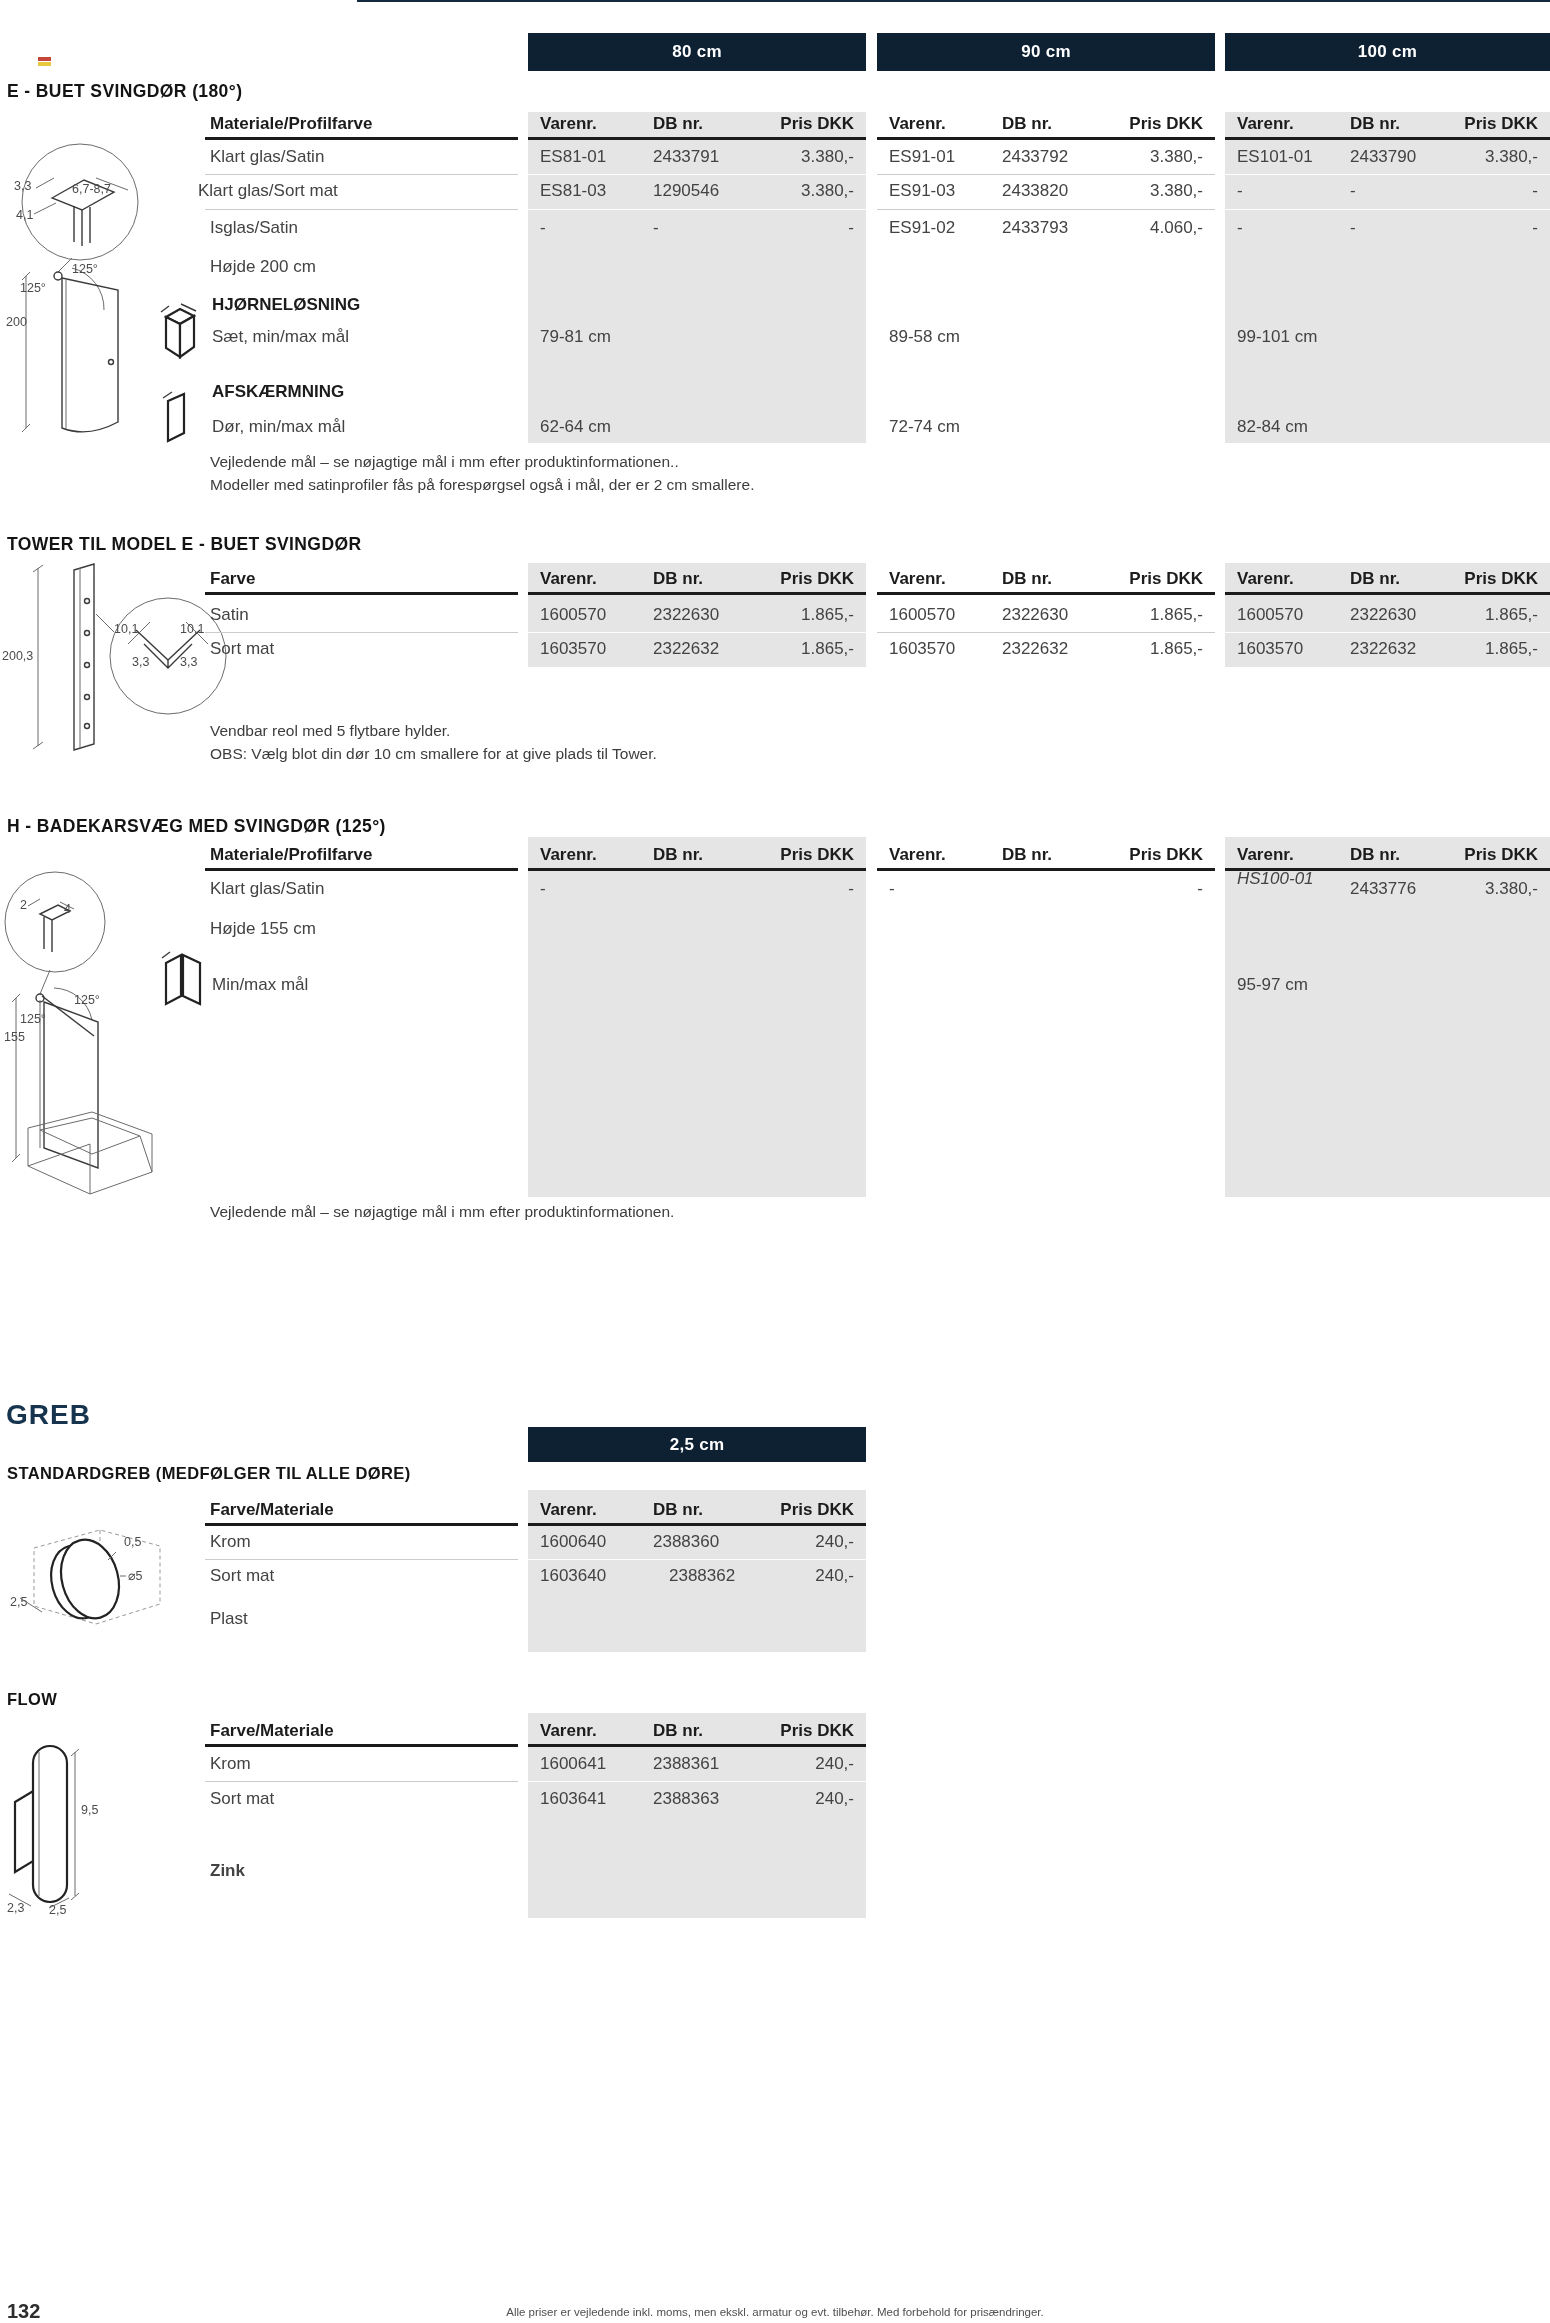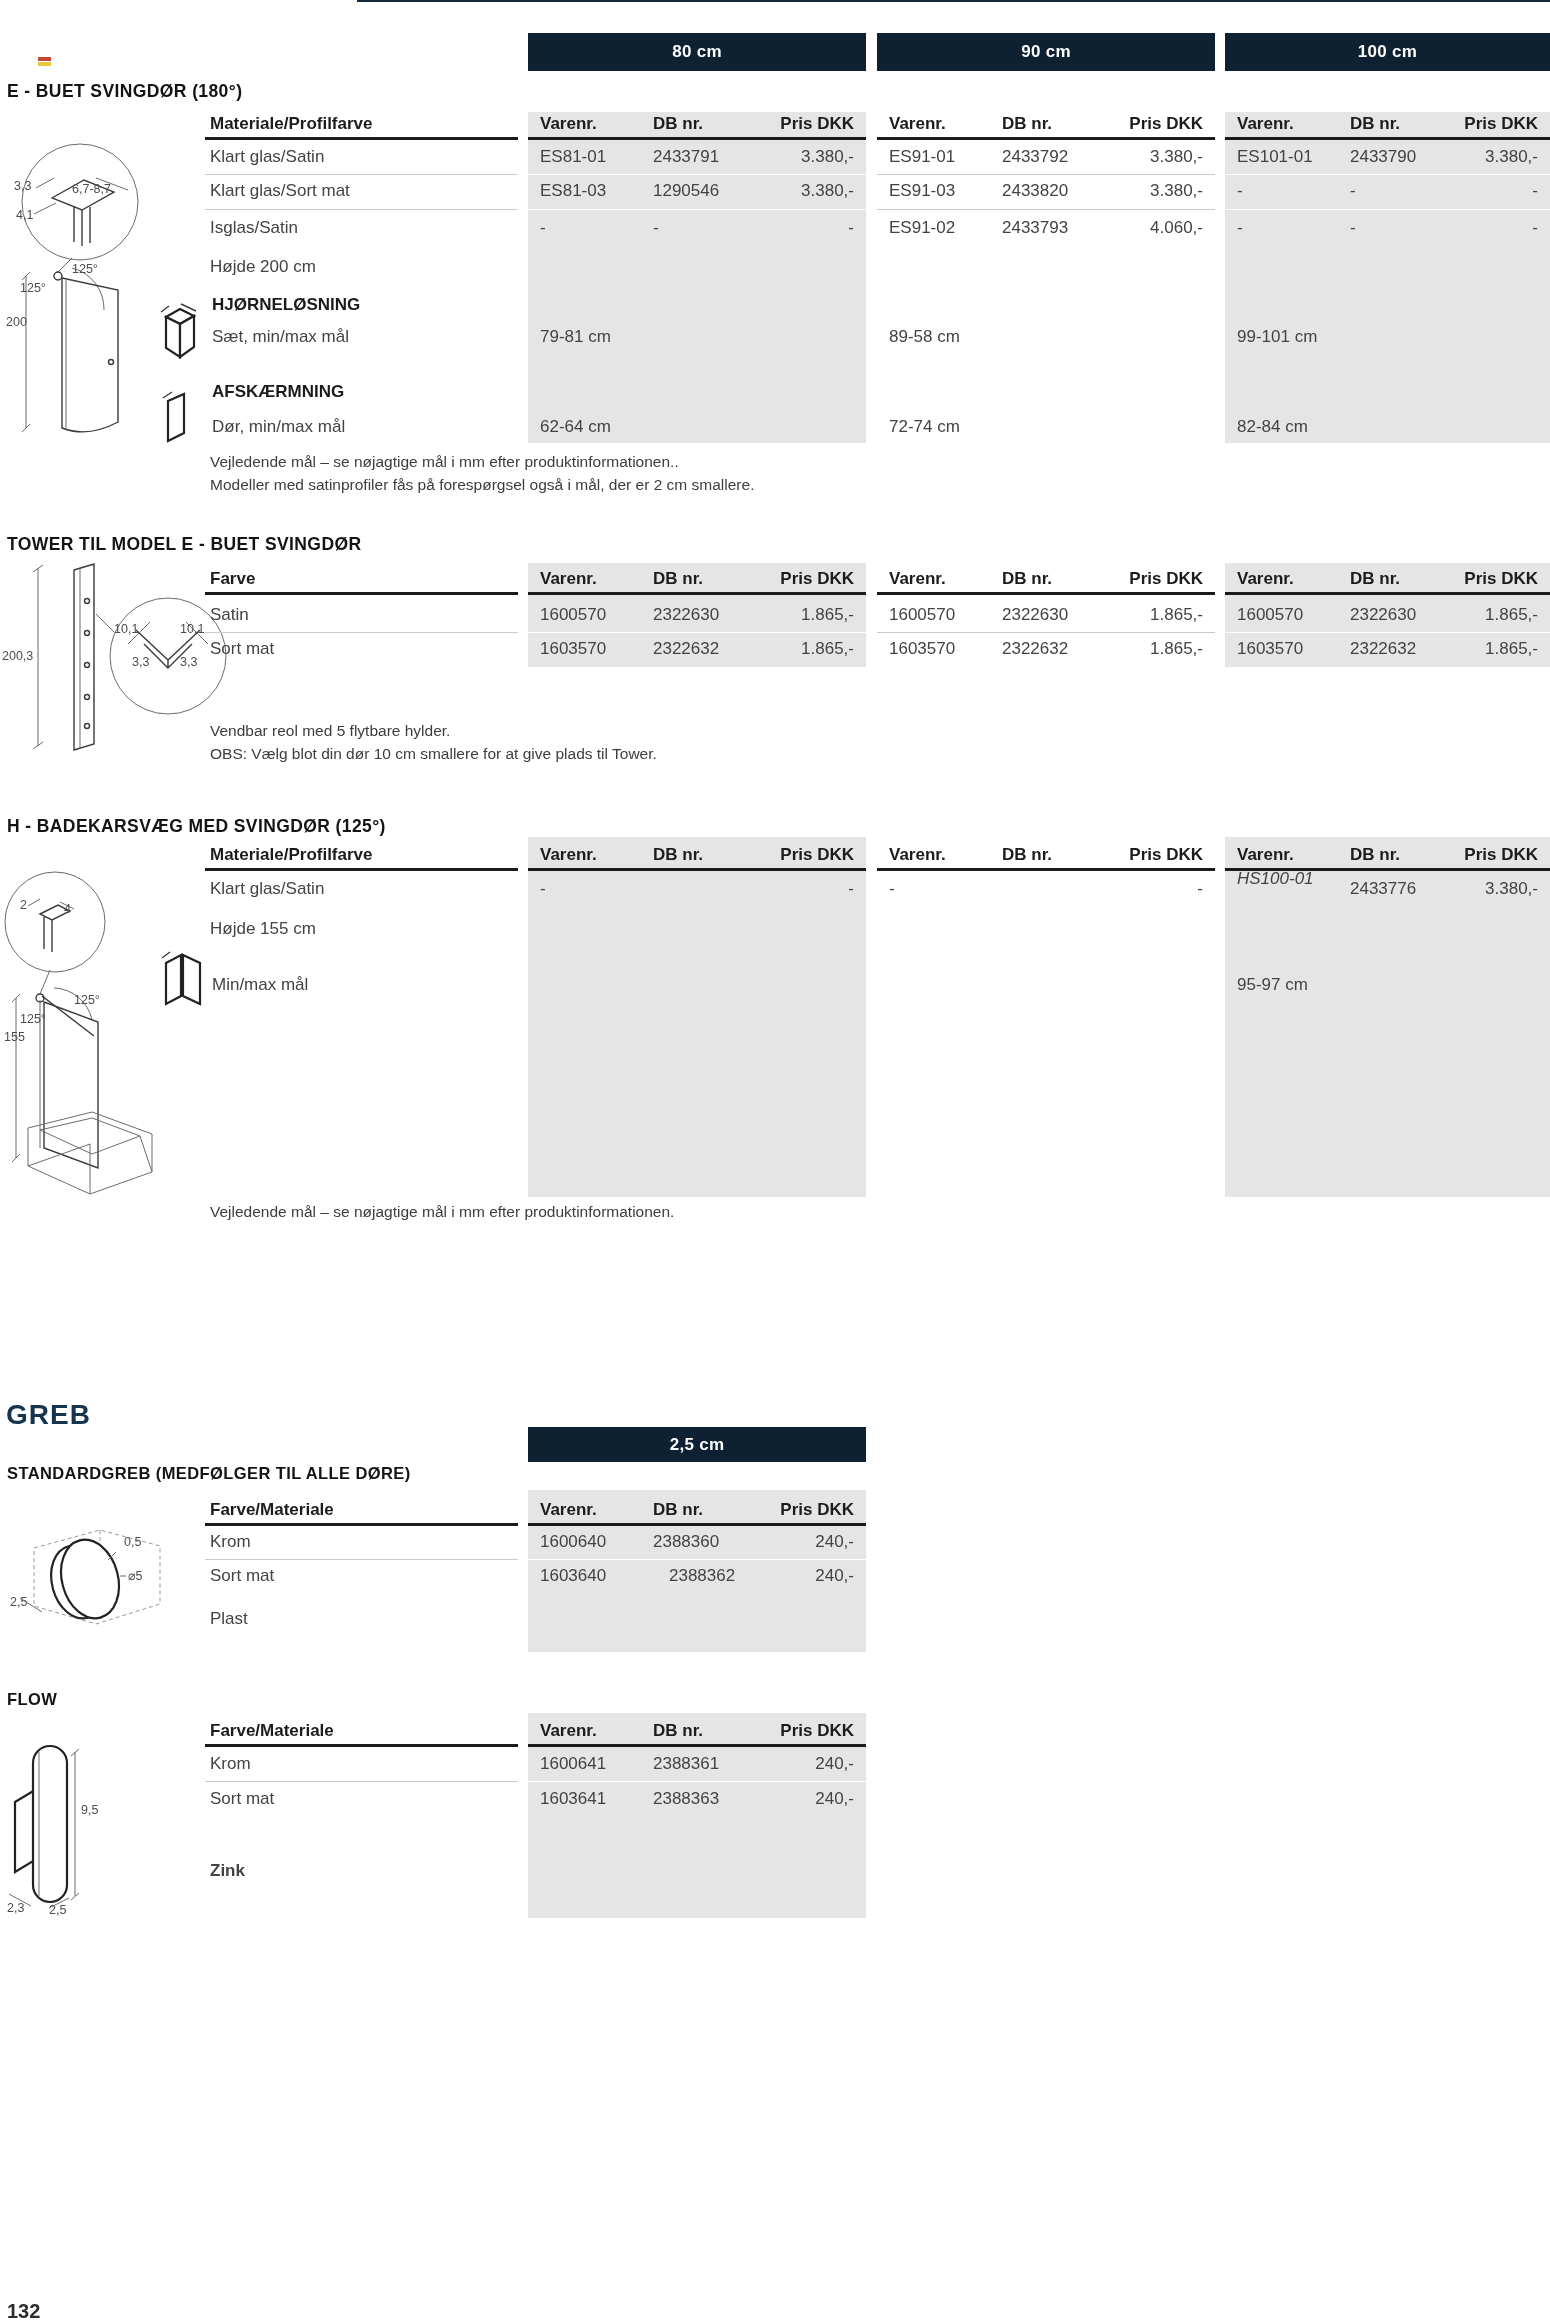--- a/index.html
+++ b/index.html
@@ -71,20 +71,21 @@
   <div class="sub-title" style="left:7px;top:1464px">STANDARDGREB (MEDFØLGER TIL ALLE DØRE)</div>
   <div class="sub-title" style="left:7px;top:1690px">FLOW</div>
 
   <div class="note" style="left:210px;top:452px">Vejledende mål – se nøjagtige mål i mm efter produktinformationen..</div>
   <div class="note" style="left:210px;top:475px">Modeller med satinprofiler fås på forespørgsel også i mål, der er 2 cm smallere.</div>
   <div class="note" style="left:210px;top:721px">Vendbar reol med 5 flytbare hylder.</div>
   <div class="note" style="left:210px;top:744px">OBS: Vælg blot din dør 10 cm smallere for at give plads til Tower.</div>
   <div class="note" style="left:210px;top:1202px">Vejledende mål – se nøjagtige mål i mm efter produktinformationen.</div>
 
   <div class="pageno">132</div>
+  <div class="footnote">Alle priser er vejledende inkl. moms, men ekskl. armatur og evt. tilbehør. Med forbehold for prisændringer.</div>
 
   <svg style="left:0;top:140px" width="200" height="310" viewBox="0 0 200 310">
     <circle class="ln" cx="80" cy="62" r="58"></circle>
     <path class="ln2" d="M52,58 L84,40 L114,52 L82,70 Z"></path>
     <path class="ln2" d="M82,70 L82,106 M74,66 L74,102 M90,67 L90,103"></path>
     <path class="ln" d="M36,48 L54,38 M96,38 L128,50 M34,74 L56,63"></path>
     <text x="14" y="50">3,3</text>
     <text x="72" y="53">6,7-8,7</text>
     <text x="16" y="79">4,1</text>
     <path class="ln" d="M72,118 L58,132"></path>
@@ -196,21 +197,21 @@
     <span class="cell" style="left: 210px; top: 146px;">Klart glas/Satin</span>
     <span class="cell" style="left: 540px; top: 146px;">ES81-01</span>
     <span class="cell" style="left: 653px; top: 146px;">2433791</span>
     <span class="cell" style="left: 528px; top: 146px; width: 326px; text-align: right;">3.380,-</span>
     <span class="cell" style="left: 889px; top: 146px;">ES91-01</span>
     <span class="cell" style="left: 1002px; top: 146px;">2433792</span>
     <span class="cell" style="left: 877px; top: 146px; width: 326px; text-align: right;">3.380,-</span>
     <span class="cell" style="left: 1237px; top: 146px;">ES101-01</span>
     <span class="cell" style="left: 1350px; top: 146px;">2433790</span>
     <span class="cell" style="left: 1225px; top: 146px; width: 313px; text-align: right;">3.380,-</span>
-    <span class="cell" style="left: 210px; top: 180px; text-align: right;">Klart glas/Sort mat</span>
+    <span class="cell" style="left: 198px; top: 180px; text-align: right;">Klart glas/Sort mat</span>
     <span class="cell" style="left: 540px; top: 180px;">ES81-03</span>
     <span class="cell" style="left: 653px; top: 180px;">1290546</span>
     <span class="cell" style="left: 528px; top: 180px; width: 326px; text-align: right;">3.380,-</span>
     <span class="cell" style="left: 889px; top: 180px;">ES91-03</span>
     <span class="cell" style="left: 1002px; top: 180px;">2433820</span>
     <span class="cell" style="left: 877px; top: 180px; width: 326px; text-align: right;">3.380,-</span>
     <span class="cell" style="left: 1237px; top: 180px;">-</span>
     <span class="cell" style="left: 1350px; top: 180px;">-</span>
     <span class="cell" style="left: 1225px; top: 180px; width: 313px; text-align: right;">-</span>
     <span class="cell" style="left: 210px; top: 217px;">Isglas/Satin</span>

